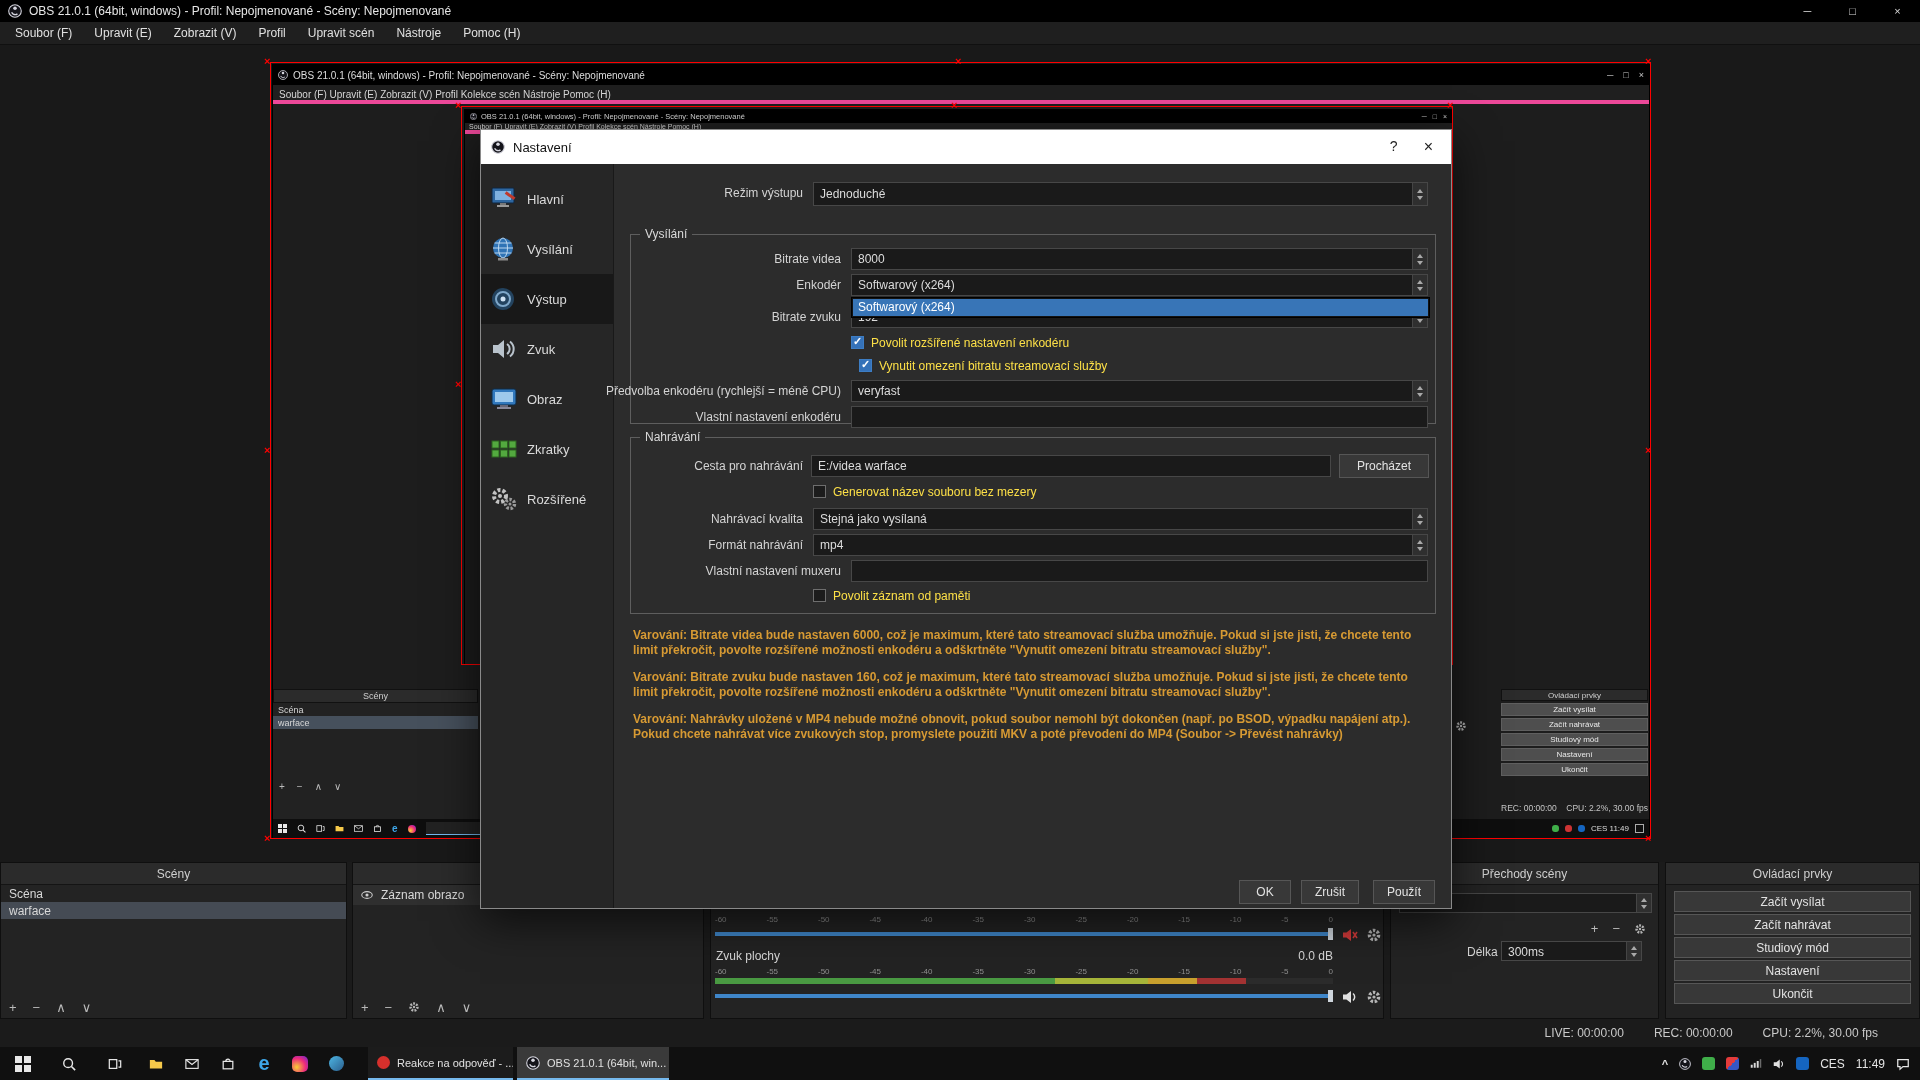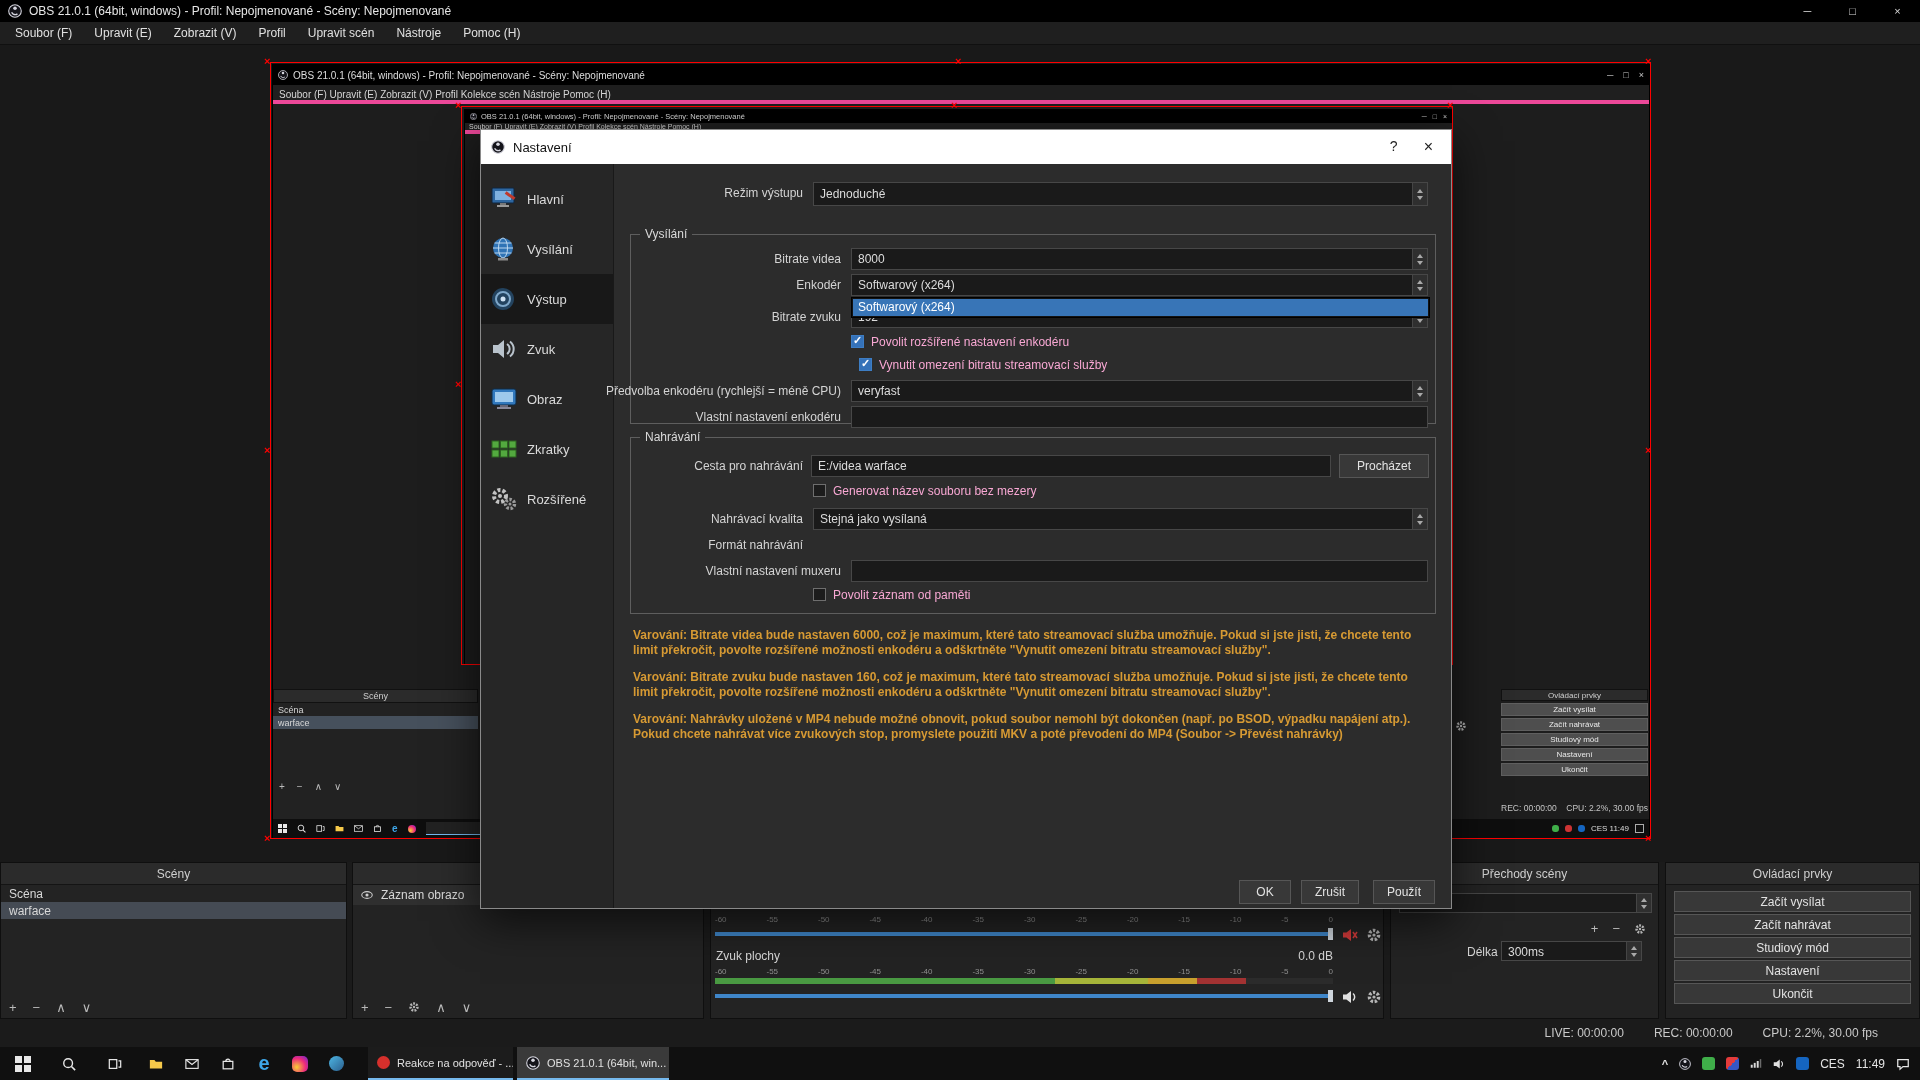--- a/index.html
+++ b/index.html
@@ -60,21 +60,21 @@
   .side-item.sel{background:#181818;}
   .fld{position:absolute;height:22px;background:#1a1a1a;border:1px solid #474747;color:#dcdcdc;font-size:12px;line-height:20px;padding:0 6px;overflow:hidden;white-space:nowrap;}
   .flabel{position:absolute;text-align:right;font-size:12px;color:#d4d4d4;line-height:22px;}
   .lab280{left:42px;width:280px;}
   .lab320{left:40px;width:320px;}
   .spin{position:absolute;top:0px;right:0px;bottom:0px;width:15px;background:#2f2f2f;border-left:1px solid #454545;display:flex;flex-direction:column;align-items:center;justify-content:center;gap:3px;}
   .tri-u{width:0;height:0;border:3px solid transparent;border-bottom:4px solid #a9a9a9;}
   .tri-d{width:0;height:0;border:3px solid transparent;border-top:4px solid #a9a9a9;}
   .grp{position:absolute;border:1px solid #5e5e5e;}
   .glabel{position:absolute;top:-8px;left:9px;background:#2c2c2c;padding:0 5px;font-size:12px;color:#dadada;}
-  .cb-row{position:absolute;display:flex;gap:7px;font-size:12px;color:#f9a8d4;height:15px;}
+  .cb-row{position:absolute;display:flex;align-items:center;gap:7px;font-size:12px;color:#fde047;height:15px;}
   .cb{width:13px;height:13px;background:#1c1c1c;border:1px solid #6e6e6e;position:relative;flex:none;}
   .cb.on{background:#3572b9;border-color:#3d7dc4;}
   .cb.on::after{content:"✓";position:absolute;left:1px;top:-2px;color:#fff;font-size:11px;font-weight:bold;line-height:13px;}
   .ddl{position:absolute;left:370px;top:167px;width:579px;height:21px;background:#121212;border:1px solid #000;z-index:10;padding:1px;}
   .ddl-item{height:17px;background:#3875b7;color:#fff;font-size:12px;line-height:17px;padding-left:5px;}
   .warn{position:absolute;left:152px;width:798px;font-size:12px;font-weight:bold;color:#d79a33;line-height:15px;}
 
   
   .statusbar{position:absolute;left:0;top:1019px;width:1920px;height:28px;background:#1b1b1b;display:flex;align-items:center;justify-content:flex-end;gap:30px;padding-right:42px;font-size:12px;color:#c9c9c9;}
   .taskbar{position:absolute;left:0;top:1047px;width:1920px;height:33px;background:#101010;z-index:300;display:flex;align-items:center;}
@@ -577,20 +577,27 @@
     </div>
     <span class="flabel lab280" style="top:378px;">Nahrávací kvalita</span>
     <div class="fld" style="left:332px;top:378px;width:615px;">
       <span>Stejná jako vysílaná</span>
       <div class="spin">
           <i class="tri-u"></i>
           <i class="tri-d"></i>
         </div>
     </div>
     <span class="flabel lab280" style="top:404px;">Formát nahrávání</span>
+    <div class="fld" style="left:332px;top:404px;width:615px;">
+      <span>mp4</span>
+      <div class="spin">
+          <i class="tri-u"></i>
+          <i class="tri-d"></i>
+        </div>
+    </div>
     <span class="flabel lab320" style="top:430px;">Vlastní nastavení muxeru</span>
     <div class="fld" style="left:370px;top:430px;width:577px;"></div>
     <div class="cb-row" style="left:332px;top:458px;">
       <span class="cb"></span>
       <span>Povolit záznam od paměti</span>
     </div>
 
     <div class="warn" style="top:498px;">Varování: Bitrate videa bude nastaven 6000, což je maximum, které tato streamovací služba umožňuje. Pokud si jste jisti, že chcete tento limit překročit, povolte rozšířené možnosti enkodéru a odškrtněte "Vynutit omezení bitratu streamovací služby".</div>
     <div class="warn" style="top:540px;">Varování: Bitrate zvuku bude nastaven 160, což je maximum, které tato streamovací služba umožňuje. Pokud si jste jisti, že chcete tento limit překročit, povolte rozšířené možnosti enkodéru a odškrtněte "Vynutit omezení bitratu streamovací služby".</div>
     <div class="warn" style="top:582px;">Varování: Nahrávky uložené v MP4 nebude možné obnovit, pokud soubor nemohl být dokončen (např. po BSOD, výpadku napájení atp.). Pokud chcete nahrávat více zvukových stop, promyslete použití MKV a poté převodení do MP4 (Soubor -&gt; Převést nahrávky)</div>

